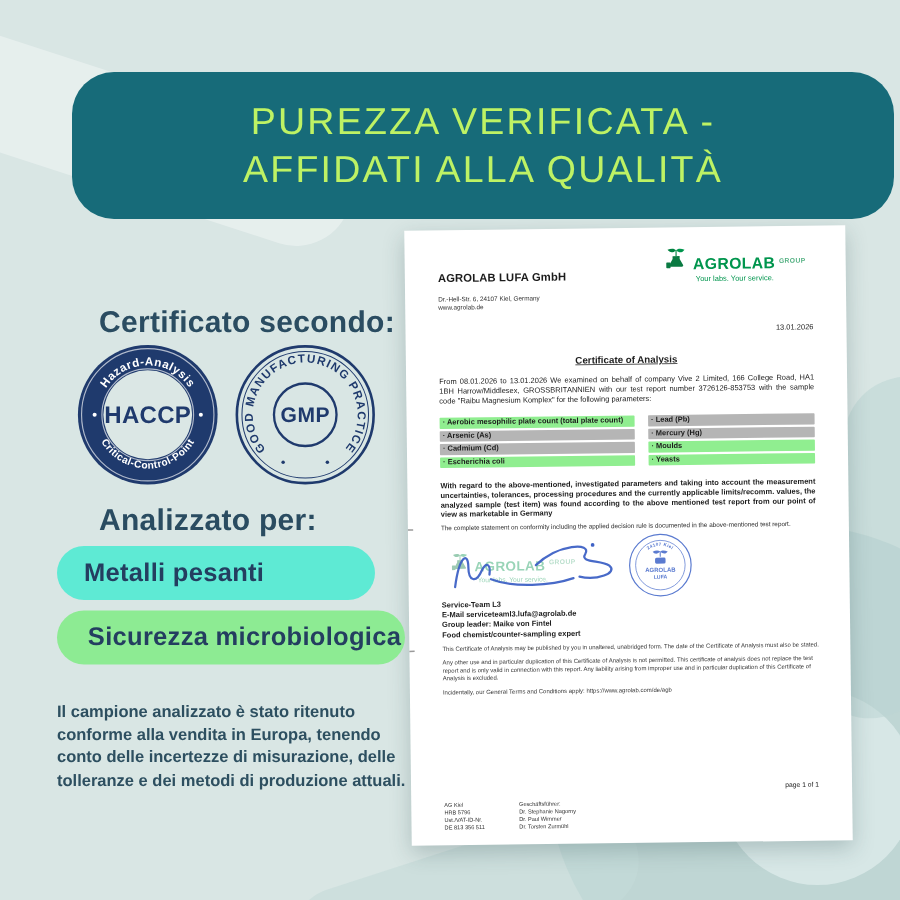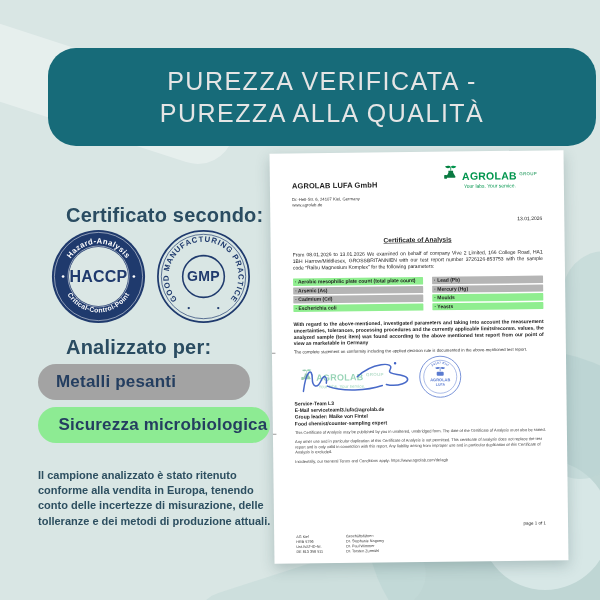--- a/index.html
+++ b/index.html
@@ -23,39 +23,39 @@
   .dec-bubble1{right:120px;bottom:120px;width:34px;height:34px;border-radius:50%;
     background:rgba(232,242,241,.8);}
   .dec-bubble2{right:60px;bottom:190px;width:20px;height:20px;border-radius:50%;
     background:rgba(232,242,241,.7);}
 
   
   .banner{
     position:absolute;left:48px;top:48px;width:548px;height:98px;z-index:3;
     background:#176b79;border-radius:28px;
     display:flex;flex-direction:column;align-items:center;justify-content:center;
-    color:#e5e5e5;font-size:25px;letter-spacing:1.5px;font-weight:500;line-height:1.3;
+    color:#bef264;font-size:25px;letter-spacing:1.5px;font-weight:500;line-height:1.3;
     text-align:center;
   }
 
   
   .left-col{position:absolute;left:0;top:150px;width:272px;z-index:3;}
   .section-heading{
     position:absolute;left:38px;color:#2a4c61;font-size:20px;font-weight:600;letter-spacing:.2px;margin-left:28px;
   }
   .h-cert{top:54px;}
   .h-analyzed{top:186px;text-align:right;}
   .badges{position:absolute;left:50px;top:78px;display:flex;gap:8px;}
   .badge{width:97px;height:97px;}
   .pill{
     position:absolute;left:38px;height:36px;border-radius:18px;
     display:flex;align-items:center;padding-left:18px;
     color:#243e60;font-size:17px;font-weight:600;letter-spacing:.2px;
   }
-  .pill-metals{top:214px;width:194px;background:#a3a3a3;}
+  .pill-metals{top:214px;width:194px;background:#5eead4;}
   .pill-micro{top:257px;width:214px;background:#8deb93;justify-content:center;}
   .disclaimer{
     position:absolute;left:38px;top:318px;width:234px;
     color:#2d4f60;font-size:11px;font-weight:600;line-height:1.38;
   }
 
   
   .paper{
     position:absolute;left:272px;top:152px;width:294px;height:410px;z-index:2;
     background:#ffffff;box-shadow:0 5px 14px rgba(40,70,75,.25);
@@ -122,21 +122,21 @@
 <div class="dec dec-cap-topleft"></div>
 <div class="dec dec-circle-br"></div>
 <div class="dec dec-circle-br2"></div>
 <div class="dec dec-cap-right"></div>
 <div class="dec dec-cap-bottom"></div>
 <div class="dec dec-bubble1"></div>
 <div class="dec dec-bubble2"></div>
 
 <div class="banner">
   <div>PUREZZA VERIFICATA -</div>
-  <div>PUREZZA ALLA QUALITÀ</div>
+  <div>AFFIDATI ALLA QUALITÀ</div>
 </div>
 
 <div class="left-col">
   <div class="section-heading h-cert">Certificato secondo:</div>
 
   <div class="badges">
 
     <svg class="badge" viewBox="0 0 100 100">
       <defs>
         <path id="haccpTop" d="M 16,50 A 34,34 0 0 1 84,50" fill="none"></path>

